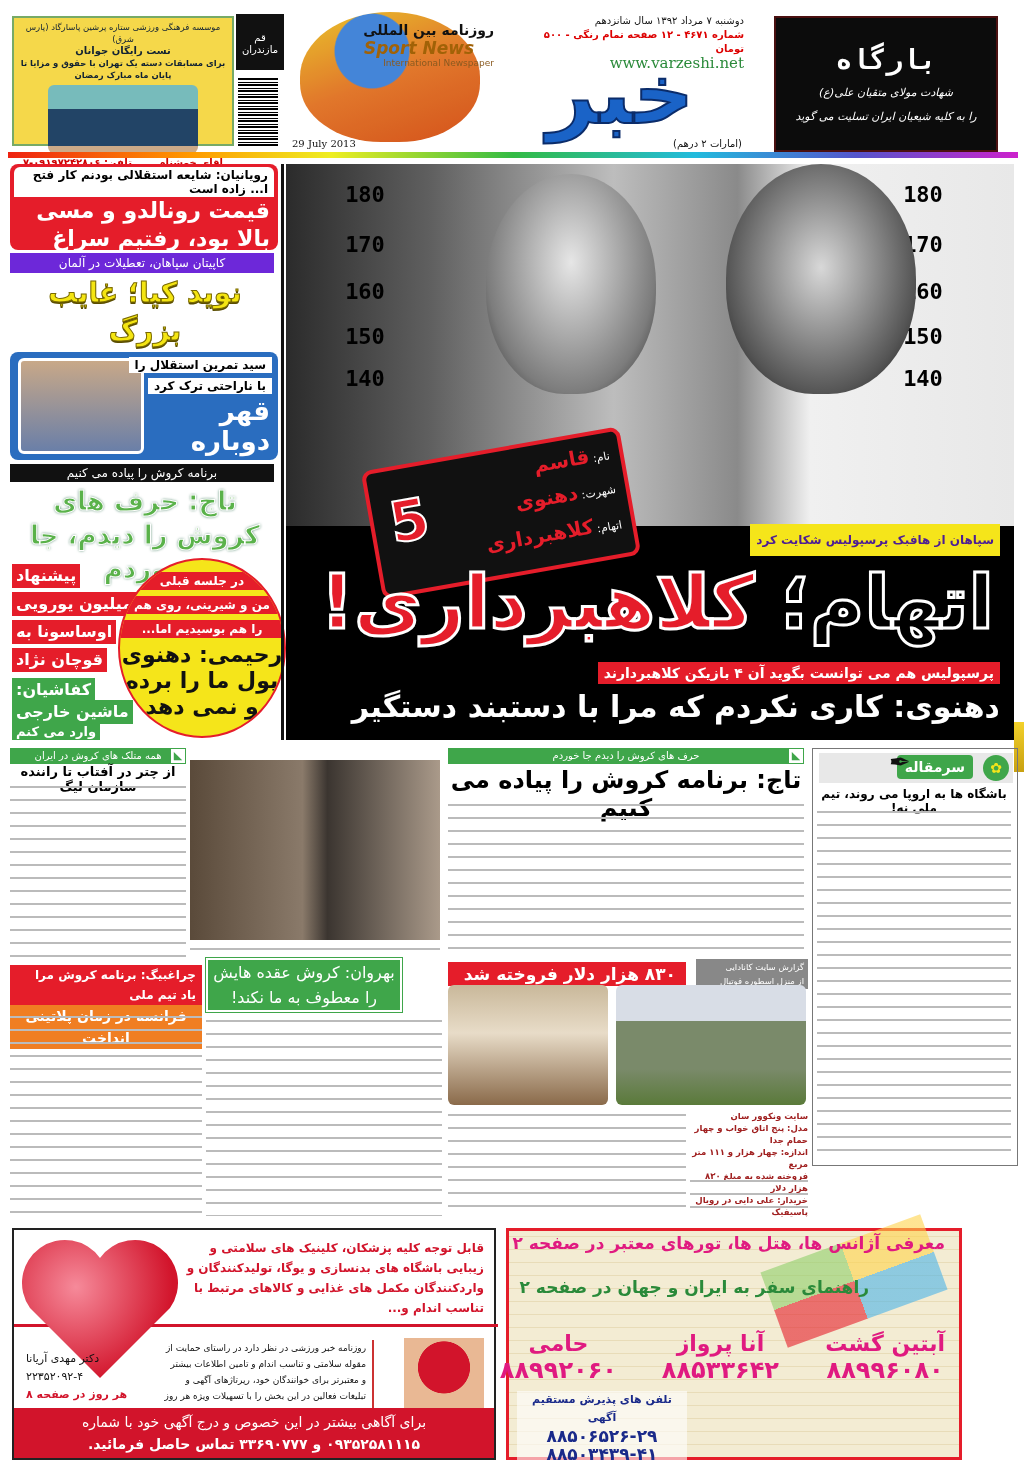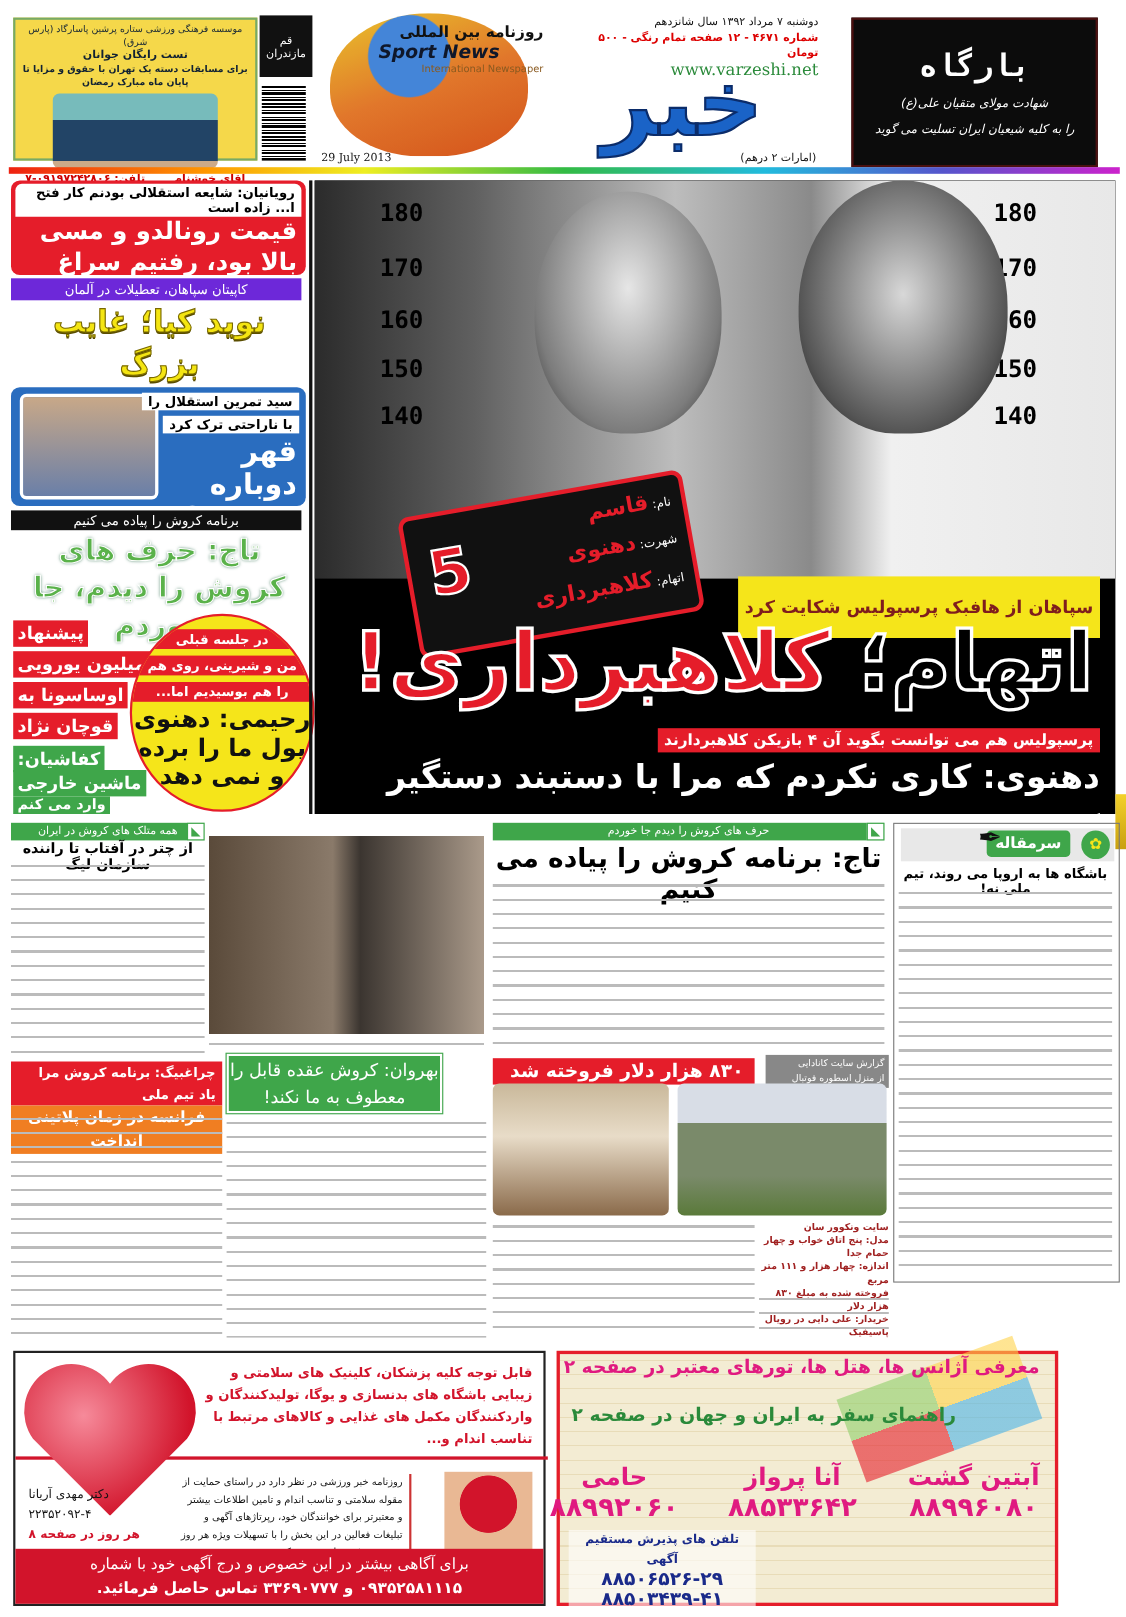--- a/index.html
+++ b/index.html
@@ -12,21 +12,21 @@
 #ad-bargah .sub{font-size:11px;margin-top:8px;font-style:italic;text-align:center;line-height:16px}
 #date-block{right:280px;top:14px;width:220px;font-size:10px;text-align:right;line-height:14px}
 #date-block .black-strip{background:#111;color:#fff;padding:0 4px;font-size:9.5px}
 #date-block .red{color:#d00;font-weight:bold}
 #date-block .url{color:#2a8a3a;font-family:"DejaVu Serif",serif;font-size:15px;direction:ltr;text-align:right}
 #price-note{right:282px;top:138px;font-size:10px}
 #logo{right:330px;top:44px;width:290px;height:100px}
 #logo .word{font-size:84px;font-weight:bold;color:#1a63c7;line-height:100px;font-family:"DejaVu Sans",sans-serif;letter-spacing:-4px;-webkit-text-stroke:2px #0b2c6a}
 #intl{right:530px;top:22px;width:150px;text-align:right;direction:rtl}
 #intl .fa{font-size:14px;font-weight:bold}
-#intl .en{font-size:17px;font-weight:bold;font-style:italic;color:#0f172a;direction:ltr;text-align:left}
+#intl .en{font-size:17px;font-weight:bold;font-style:italic;color:#a16207;direction:ltr;text-align:center}
 #intl .en2{font-size:9px;color:#8a5a20;direction:ltr;text-align:right}
 #globe{left:300px;top:12px;width:180px;height:130px;border-radius:50% 50% 45% 45%;background:radial-gradient(circle at 40% 30%,#3b7fd6 0 26%,transparent 27%),linear-gradient(160deg,#e8c020,#e07020 50%,#d24a10);opacity:.95}
 #date-en{left:292px;top:138px;font-size:10px;font-family:"DejaVu Serif",serif;direction:ltr}
 #edition-badge{left:236px;top:14px;width:48px;height:56px;background:#111;color:#fff;font-size:10px;text-align:center;padding-top:18px;line-height:12px}
 #barcode{left:238px;top:78px;width:40px;height:68px;background:repeating-linear-gradient(0deg,#000 0 2px,#fff 2px 3px,#000 3px 4px,#fff 4px 6px)}
 #ad-team{left:12px;top:16px;width:222px;height:130px;background:#f5d84a;border:2px solid #7a6;padding:3px;text-align:center;font-size:8.5px;line-height:12px;color:#123}
 #ad-team .photo{margin:4px auto;width:150px;height:68px;background:linear-gradient(#7bb 0 35%,#246 35% 90%,#ca8 90%);border-radius:6px}
 #ad-team .phone{color:#c00;font-weight:bold;font-size:10px}
 #rainbow{left:8px;top:152px;width:1010px;height:6px;background:linear-gradient(90deg,#e21 0%,#f90 18%,#ee2 32%,#3b4 50%,#2bd 68%,#55c 84%,#c2c 100%)}
 
@@ -56,21 +56,21 @@
 #feature .photo-area{left:0;top:0;width:728px;height:362px;background:linear-gradient(90deg,#2b2b2b 0%,#606060 20%,#bdbdbd 45%,#8a8a8a 62%,#f0f0f0 72%,#e8e8e8 100%)}
 .ruler{position:absolute;top:0;width:60px;height:362px}
 .ruler .mark{position:absolute;right:4px;color:#000;font-size:22px;font-weight:bold;font-family:"DejaVu Sans Mono",monospace;width:54px;text-align:center}
 .face{position:absolute;border-radius:50% 50% 46% 46%;}
 #face-1{left:200px;top:10px;width:170px;height:220px;background:radial-gradient(ellipse at 50% 40%,#e6e6e6,#7c7c7c 70%,#222)}
 #face-2{left:440px;top:0;width:190px;height:230px;background:radial-gradient(ellipse at 50% 45%,#d8d8d8,#555 70%,#0d0d0d)}
 #mug-sign{left:84px;top:284px;width:262px;height:130px;background:#111;border:4px solid #e51d2a;border-radius:10px;transform:rotate(-10deg)}
 #mug-sign .num{left:16px;top:20px;font-size:56px;font-weight:bold;color:#e51d2a;-webkit-text-stroke:2px #fff}
 #mug-sign .row{right:10px;color:#fff;font-size:11px}
 #mug-sign .val{color:#e51d2a;font-size:20px;font-weight:bold}
-#kicker-sepahan{right:14px;top:360px;background:#f5e51a;color:#7f1d1d;font-size:16px;font-weight:bold;padding:16px 6px;line-height:24px}
+#kicker-sepahan{right:14px;top:360px;background:#f5e51a;color:#4c1d95;font-size:12px;font-weight:bold;padding:4px 6px;line-height:24px}
 #main-headline{right:20px;top:378px;font-size:74px;font-weight:bold;line-height:120px;color:#000;-webkit-text-stroke:3px #fff;letter-spacing:-2px}
 #main-headline .red{color:#e51d2a;-webkit-text-stroke:3px #fff}
 #sub-perspolis{right:14px;top:498px;background:#e51d2a;color:#fff;font-size:14px;font-weight:bold;padding:0 6px;line-height:22px}
 #sub-dehnavi{right:14px;top:520px;color:#fff;font-size:30px;font-weight:bold;line-height:46px}
 #side-pencil{left:1014px;top:722px;width:10px;height:50px;background:linear-gradient(#f3d12a,#c8a010)}
 
 .section-bar{position:absolute;height:16px;background:#3fa64a;color:#fff;font-size:10px;text-align:center;line-height:16px}
 .section-bar .icon{position:absolute;right:0;top:0;width:16px;height:16px;background:#fff;border:1px solid #3fa64a;color:#3fa64a;font-size:11px;line-height:14px}
 .art-head{position:absolute;font-weight:bold;color:#000;text-align:center}
 .body-text{position:absolute;font-size:8px;line-height:13px;color:#444;text-align:justify;overflow:hidden}
@@ -271,21 +271,21 @@
 <div id="house-info" class="abs">
   <div>سایت ونکوور سان</div>
   <div>مدل: پنج اتاق خواب و چهار حمام جدا</div>
   <div>اندازه: چهار هزار و ۱۱۱ متر مربع</div>
   <div>فروخته شده به مبلغ ۸۳۰ هزار دلار</div>
   <div>خریدار: علی دایی در رویال پاسیفیک</div>
 </div>
 <div class="body-text lines" style="left:448px;top:1110px;width:238px;height:106px"></div>
 <div class="body-text lines" style="left:690px;top:1176px;width:118px;height:40px"></div>
 
-<div id="bahrevan" class="abs">بهروان: کروش عقده قابل را معطوف به ما نکند!</div>
+<div id="bahrevan" class="abs">بهروان: کروش عقده هایش را معطوف به ما نکند!</div>
 <div class="body-text lines" style="left:206px;top:1016px;width:236px;height:200px"></div>
 
 <div id="chereghbeyg" class="abs">
   <div class="k">چراغبیگ: برنامه کروش مرا یاد تیم ملی</div>
   <div class="h">فرانسه در زمان پلاتینی انداخت</div>
 </div>
 <div class="body-text lines" style="left:10px;top:1012px;width:192px;height:204px"></div>
 
 <div id="ad-health" class="abs">
   <div class="ekg abs"></div>

